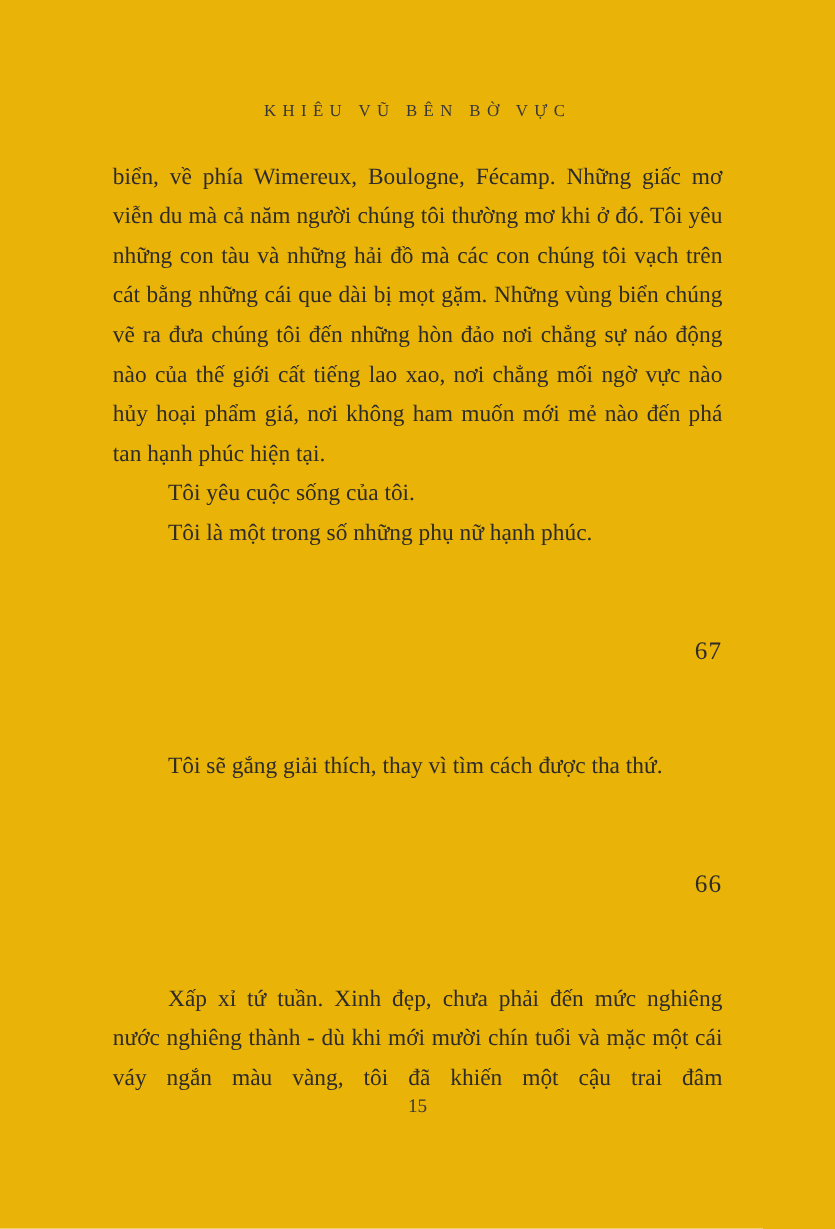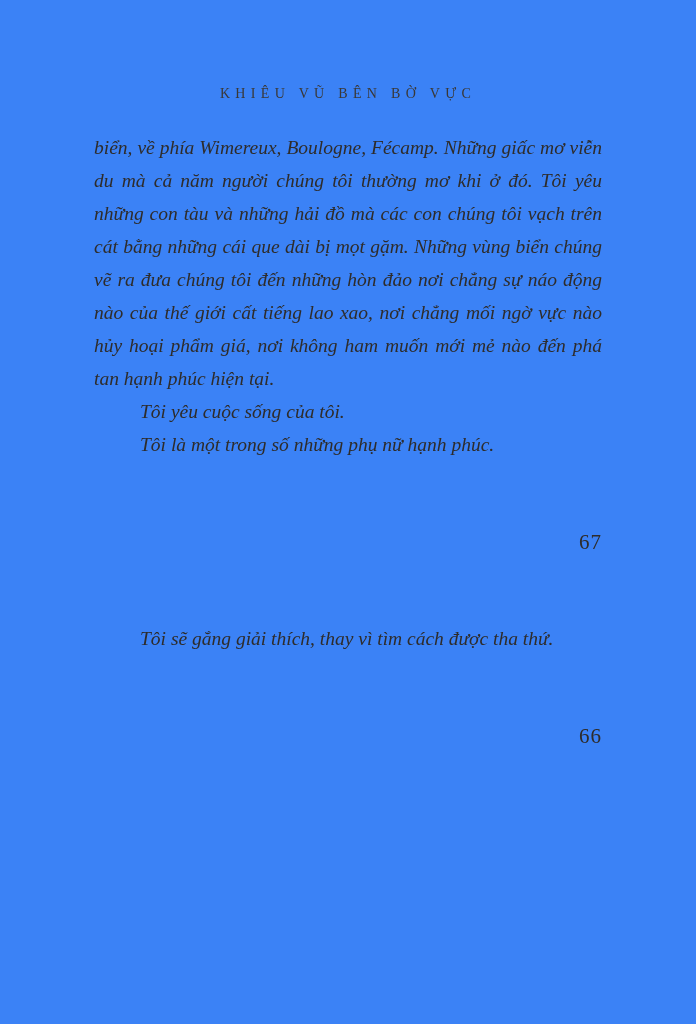--- a/index.html
+++ b/index.html
@@ -5,21 +5,21 @@
   html, body {
     margin: 0;
     padding: 0;
     background: #ffffff;
   }
   .page {
     position: relative;
     width: 696px;
     height: 1024px;
     margin: 0 auto;
-    background: #3b82f6;
+    background: #eab308;
     color: #2e2c2b;
     font-family: "Liberation Serif", "DejaVu Serif", serif;
     box-sizing: border-box;
     overflow: hidden;
   }
   .running-head {
     position: absolute;
     top: 86px;
     left: 0;
     width: 100%;
@@ -32,21 +32,20 @@
     position: absolute;
     top: 131px;
     left: 94px;
     width: 508px;
     font-size: 19.5px;
     line-height: 33px;
     text-align: justify;
   }
   .para {
     margin: 0;
-    font-style: italic;
   }
   .para.indent {
     text-indent: 46px;
   }
   .para.continues {
     text-align-last: justify;
   }
   .section-number {
     text-align: right;
     text-indent: 0;
@@ -80,17 +79,19 @@
 
     <p class="para indent">Tôi là một trong số những phụ nữ hạnh phúc.</p>
 
     <div class="section-number">67</div>
 
     <p class="para indent">Tôi sẽ gắng giải thích, thay vì tìm cách được tha thứ.</p>
 
 
     <div class="section-number">66</div>
 
+    <p class="para indent continues">Xấp xỉ tứ tuần. Xinh đẹp, chưa phải đến mức nghiêng nước nghiêng thành - dù khi mới mười chín tuổi và mặc một cái váy ngắn màu vàng, tôi đã khiến một cậu trai đâm</p>
 
   </div>
 
+  <div class="page-number">15</div>
 
 </div>
 
 </body></html>

